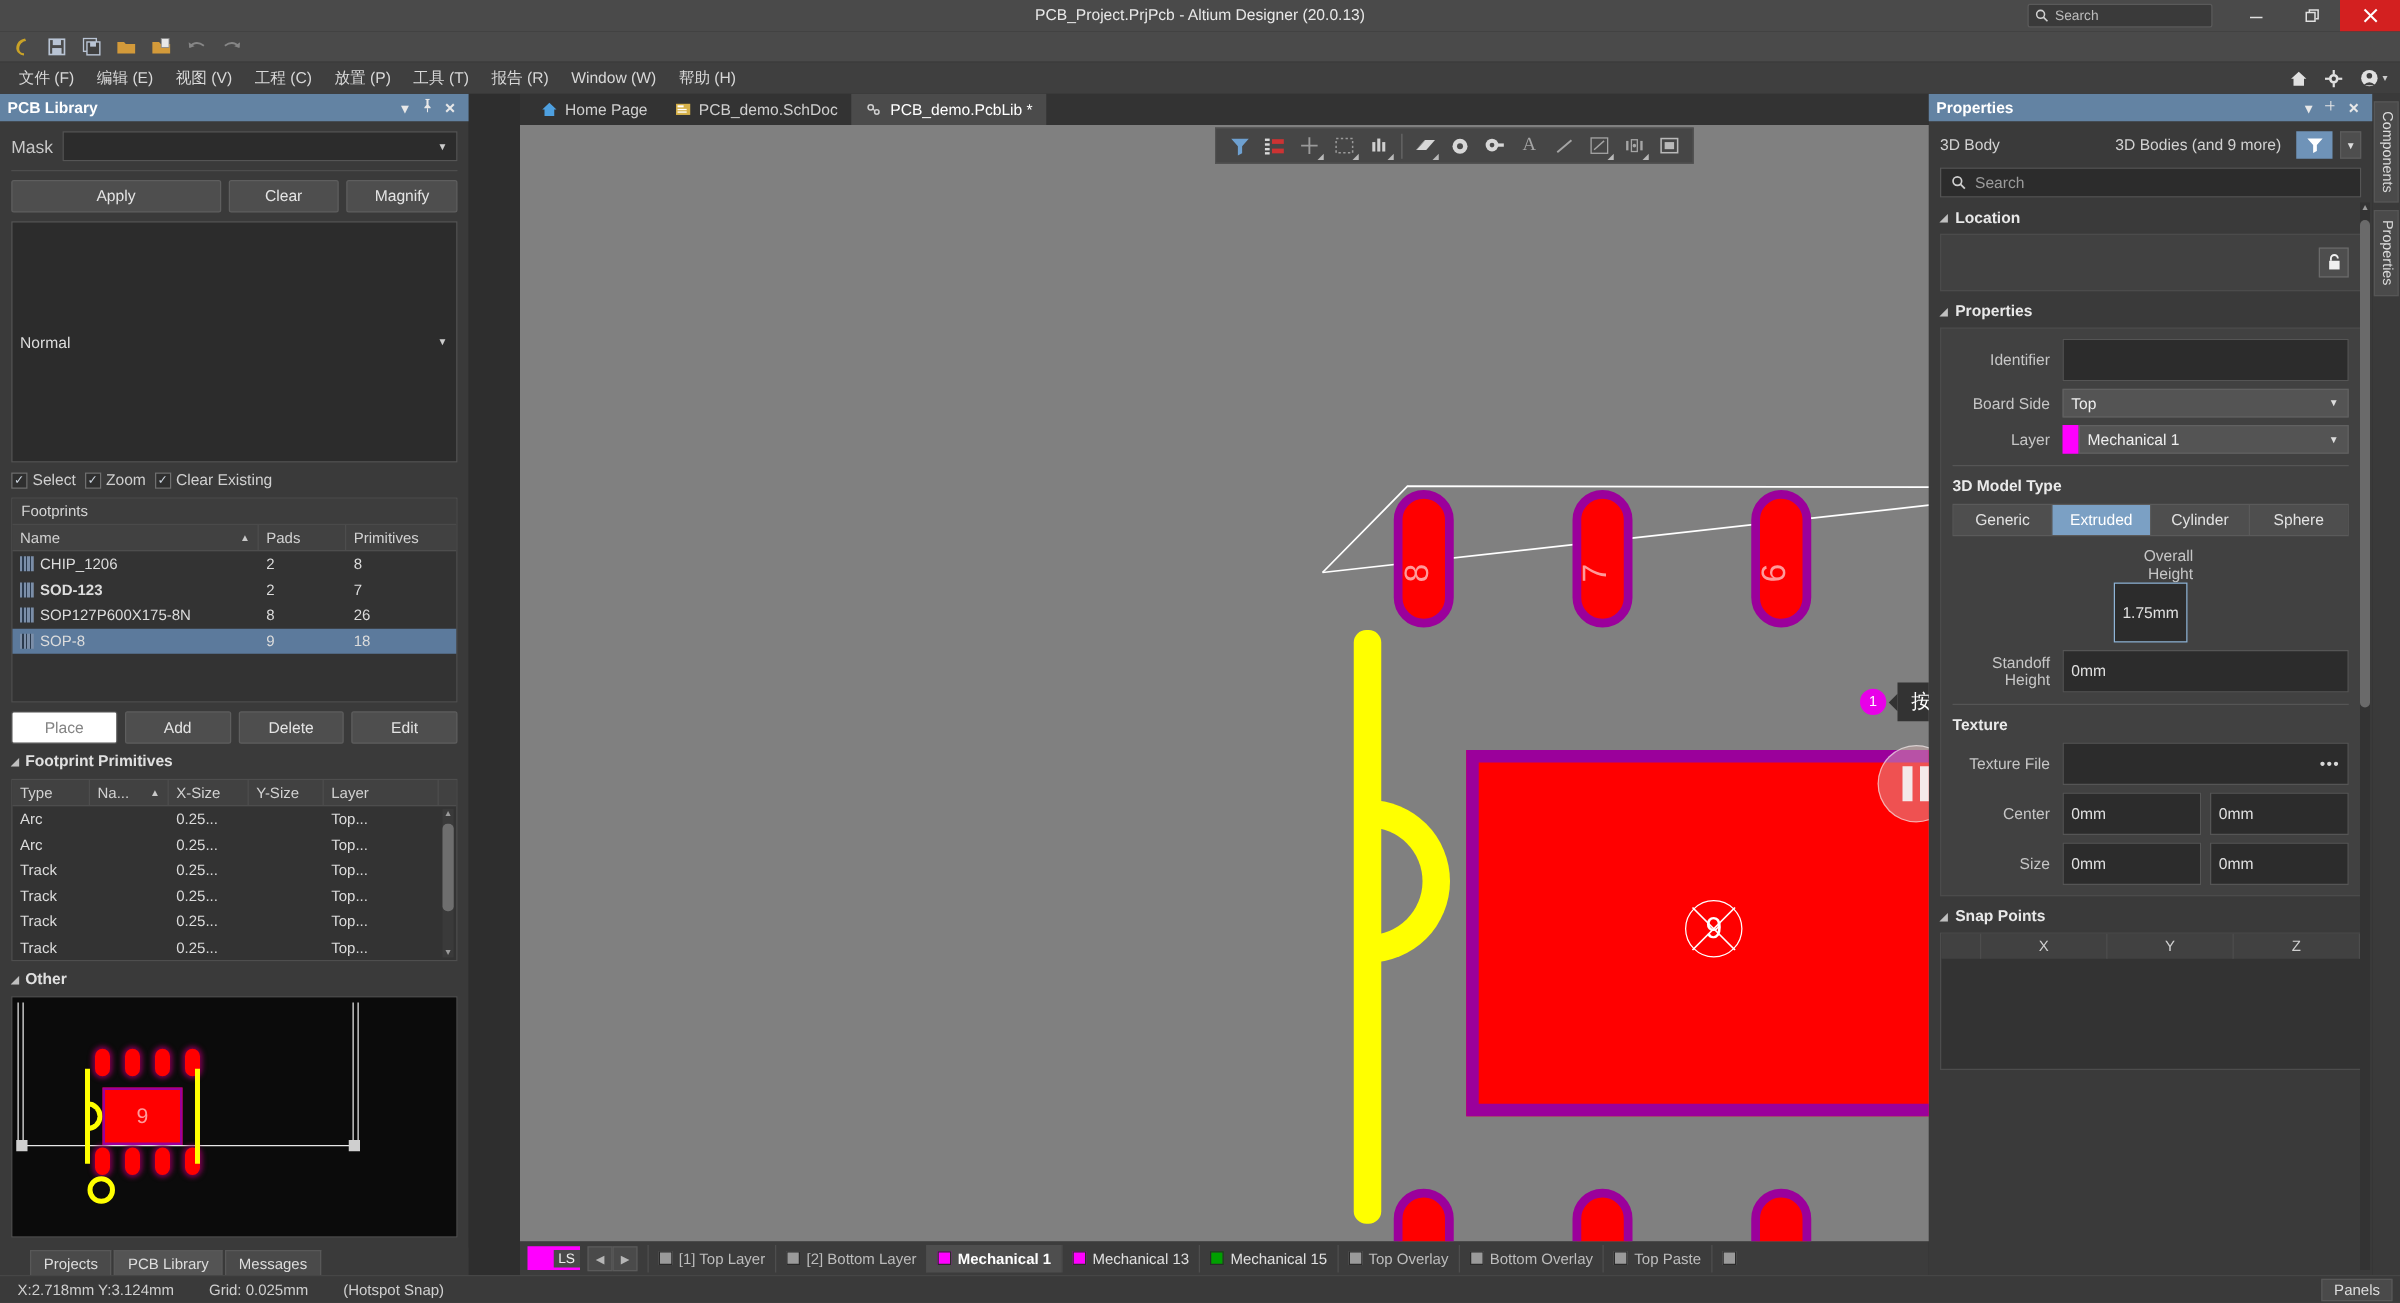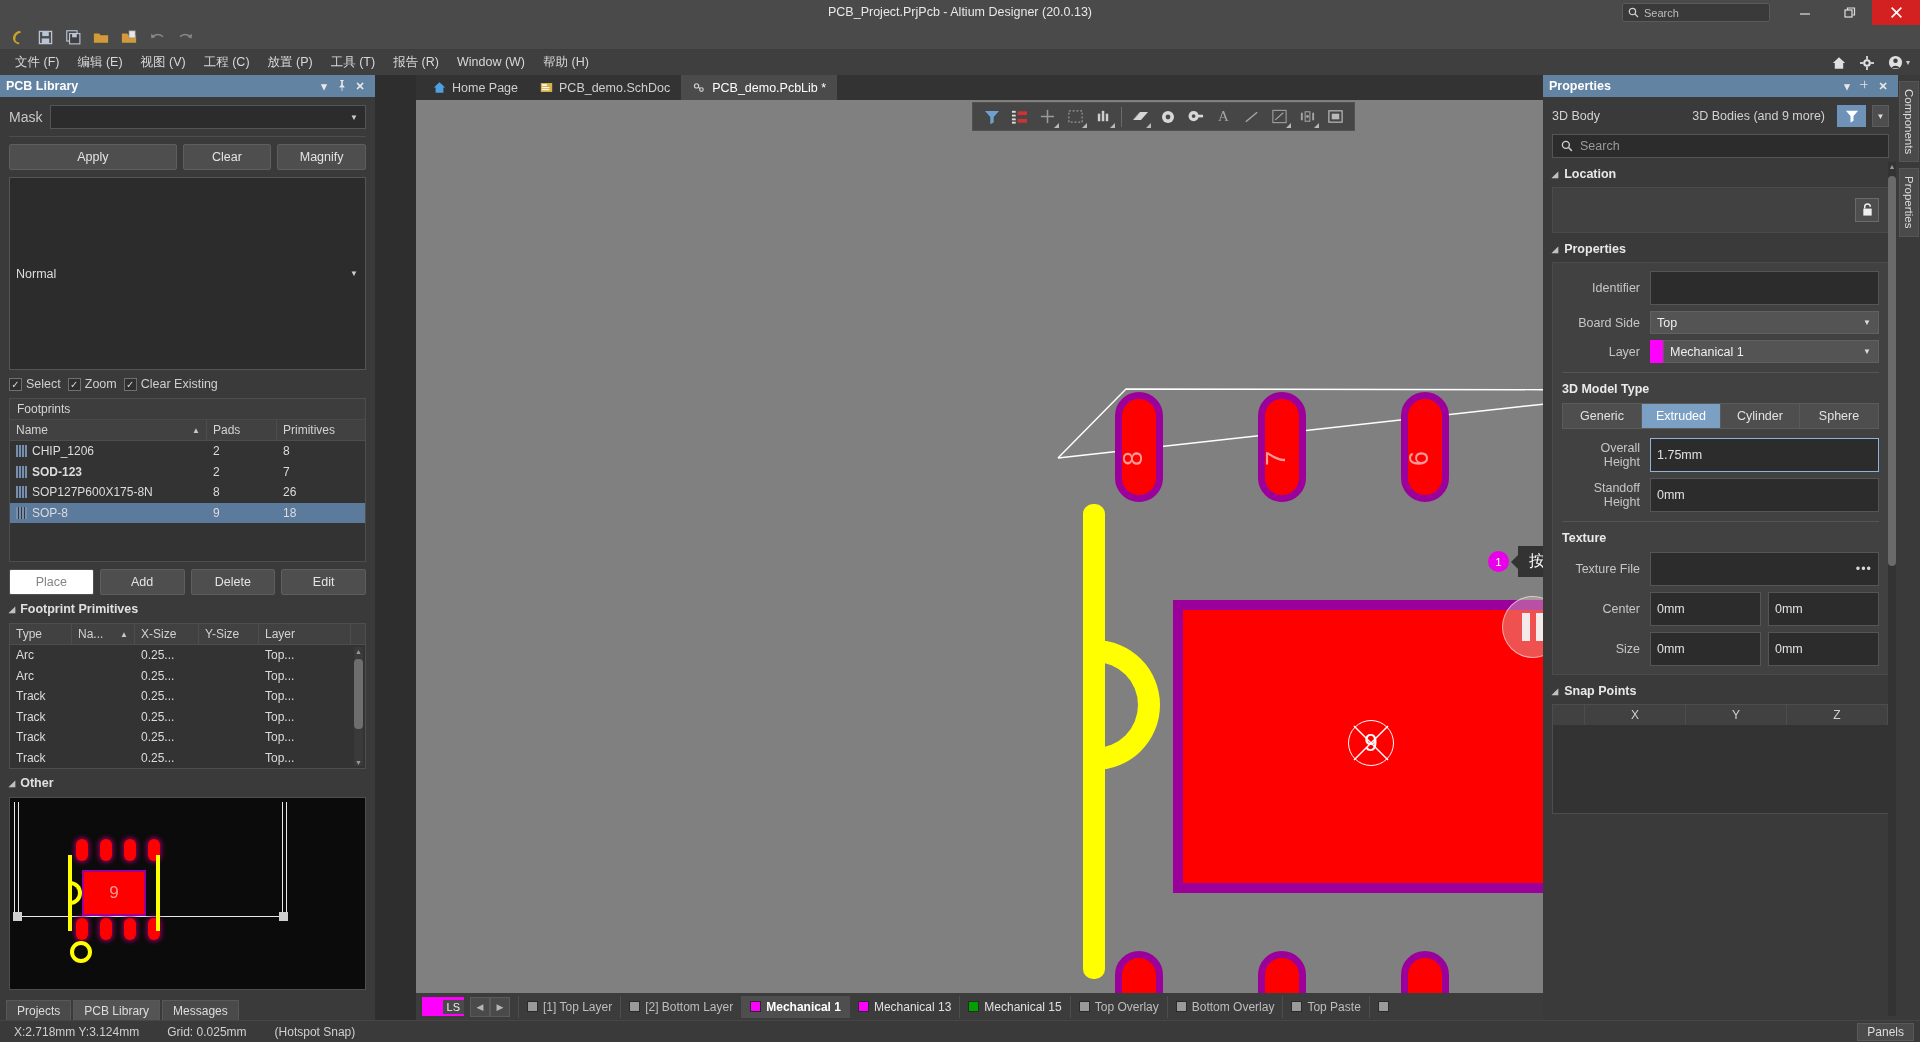--- a/index.html
+++ b/index.html
@@ -97,21 +97,21 @@
       linear-gradient(90deg,#7b8ea8 0 2px, #2b3a4d 2px 3px, #7b8ea8 3px 5px, #2b3a4d 5px 6px,
                       #7b8ea8 6px 8px, #2b3a4d 8px 9px, #7b8ea8 9px 11px);
     flex: 0 0 11px; }
   .sort-a { font-size: 8px; color: #c8c8c8; position: absolute; right: 6px; }
 
   
   .prev-wrap { border: 1px solid #4e4e4e; background: #333; display: flex; flex-direction: column; flex: 1; min-height: 0;}
   .prev-canvas { flex: 1; background: #0b0b0b; position: relative; overflow: hidden; }
 
   
-  .lp-tabs { height: 22px; background: #3a3a3a; display: flex; align-items: flex-end; gap: 2px; padding-left: 6px; }
+  .lp-tabs { height: 22px; background: #3a3a3a; display: flex; align-items: flex-end; gap: 2px; padding-left: 24px; }
   .lp-tab { height: 20px; padding: 0 10px; background: #4a4a4a; border: 1px solid #585858;
     border-bottom: none; font-size: 12px; color: #ddd; display: flex; align-items: center; }
   .lp-tab.active { background: #545454; }
 
   
   .center { flex: 1 1 auto; display: flex; flex-direction: column; min-width: 0; background: #2e2e2e; padding-left: 41px; }
   .doc-tabs { height: 25px; background: #333; display: flex; align-items: stretch; padding-left: 6px; }
   .doc-tab { display: flex; align-items: center; gap: 6px; padding: 0 11px; font-size: 12.5px; color: #cfcfcf; }
   .doc-tab.active { background: #4b4b4b; color: #fff; }
   .canvas-wrap { flex: 1; position: relative; background: #808080; overflow: hidden; }
@@ -832,21 +832,21 @@
               </div>
             </div>
             <div style="height:1px;background:#555;margin:9px 0;"></div>
             <div style="font-size:12.5px;font-weight:bold;color:#eaeaea;margin-bottom:7px;">3D Model Type</div>
             <div class="seg">
               <div>Generic</div>
               <div class="on">Extruded</div>
               <div>Cylinder</div>
               <div>Sphere</div>
             </div>
-            <div class="f-row" style="margin-top:9px;">
+            <div class="f-row" style="margin-top:9px;flex-direction:column;">
               <div class="f-lbl">Overall Height</div>
               <div class="f-in focus">1.75mm</div>
             </div>
             <div class="f-row" style="margin-bottom:2px;">
               <div class="f-lbl">Standoff Height</div>
               <div class="f-in">0mm</div>
             </div>
             <div style="height:1px;background:#555;margin:9px 0;"></div>
             <div style="font-size:12.5px;font-weight:bold;color:#eaeaea;margin-bottom:7px;">Texture</div>
             <div class="f-row">

